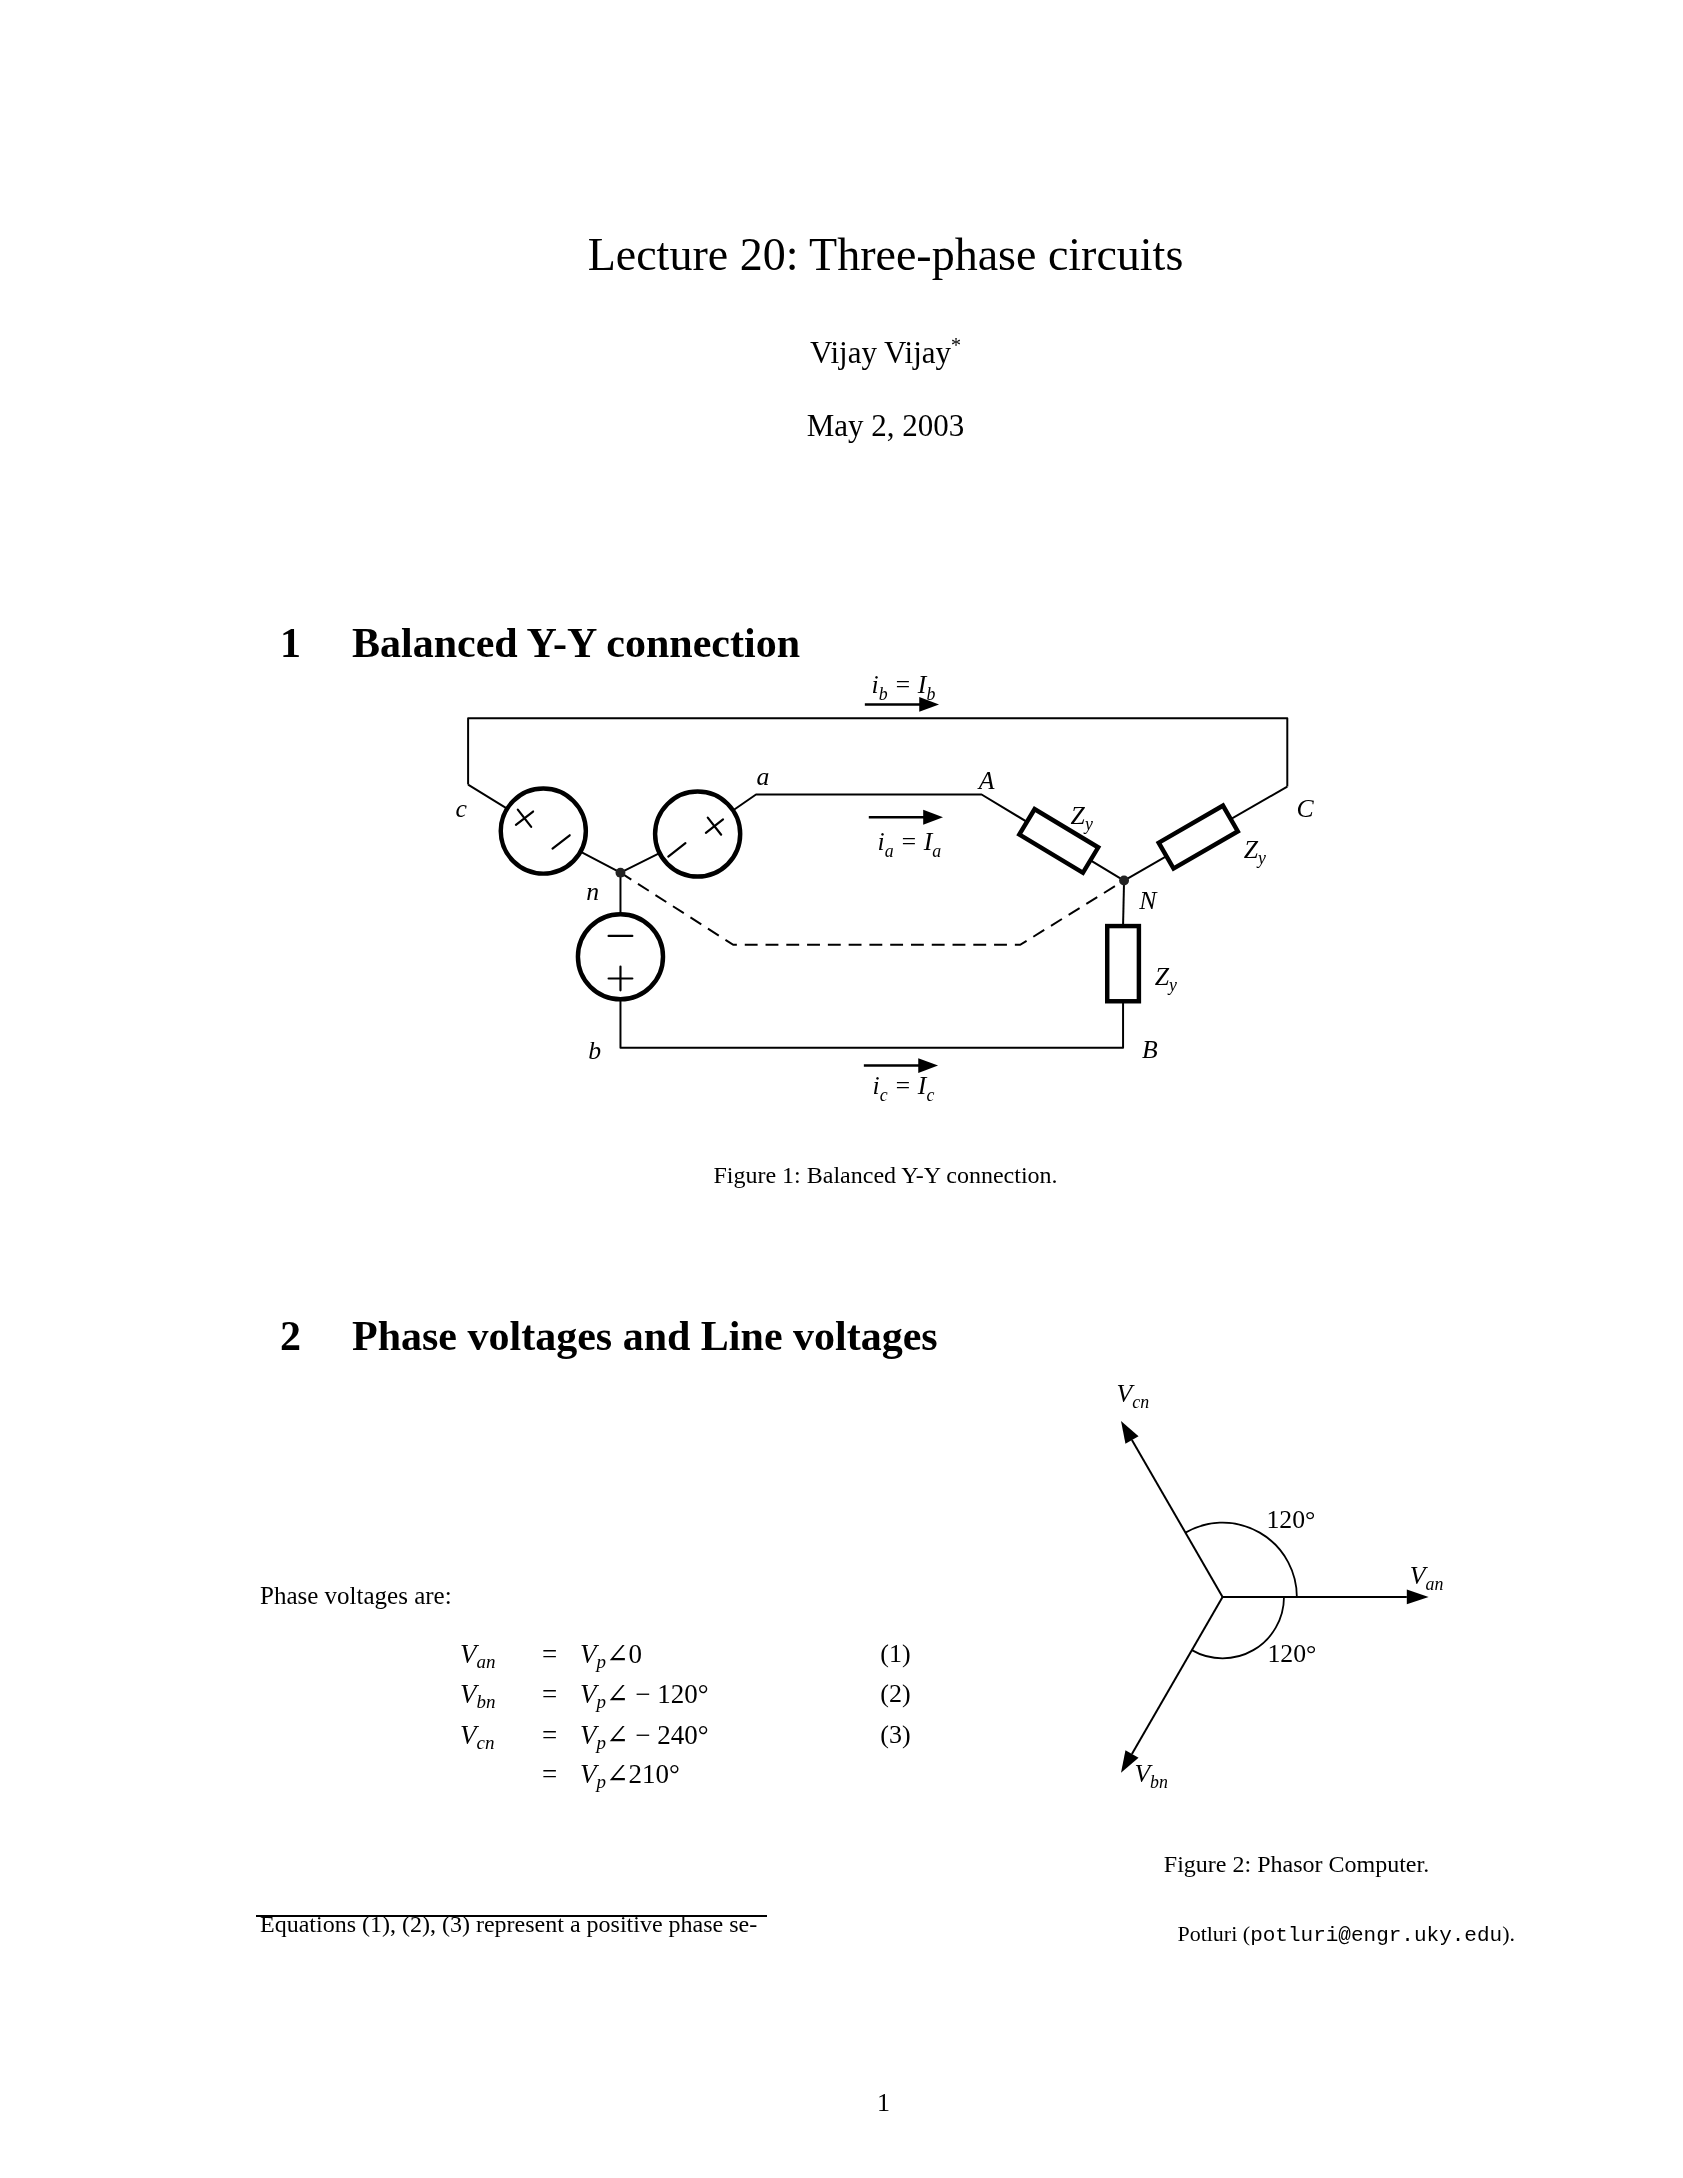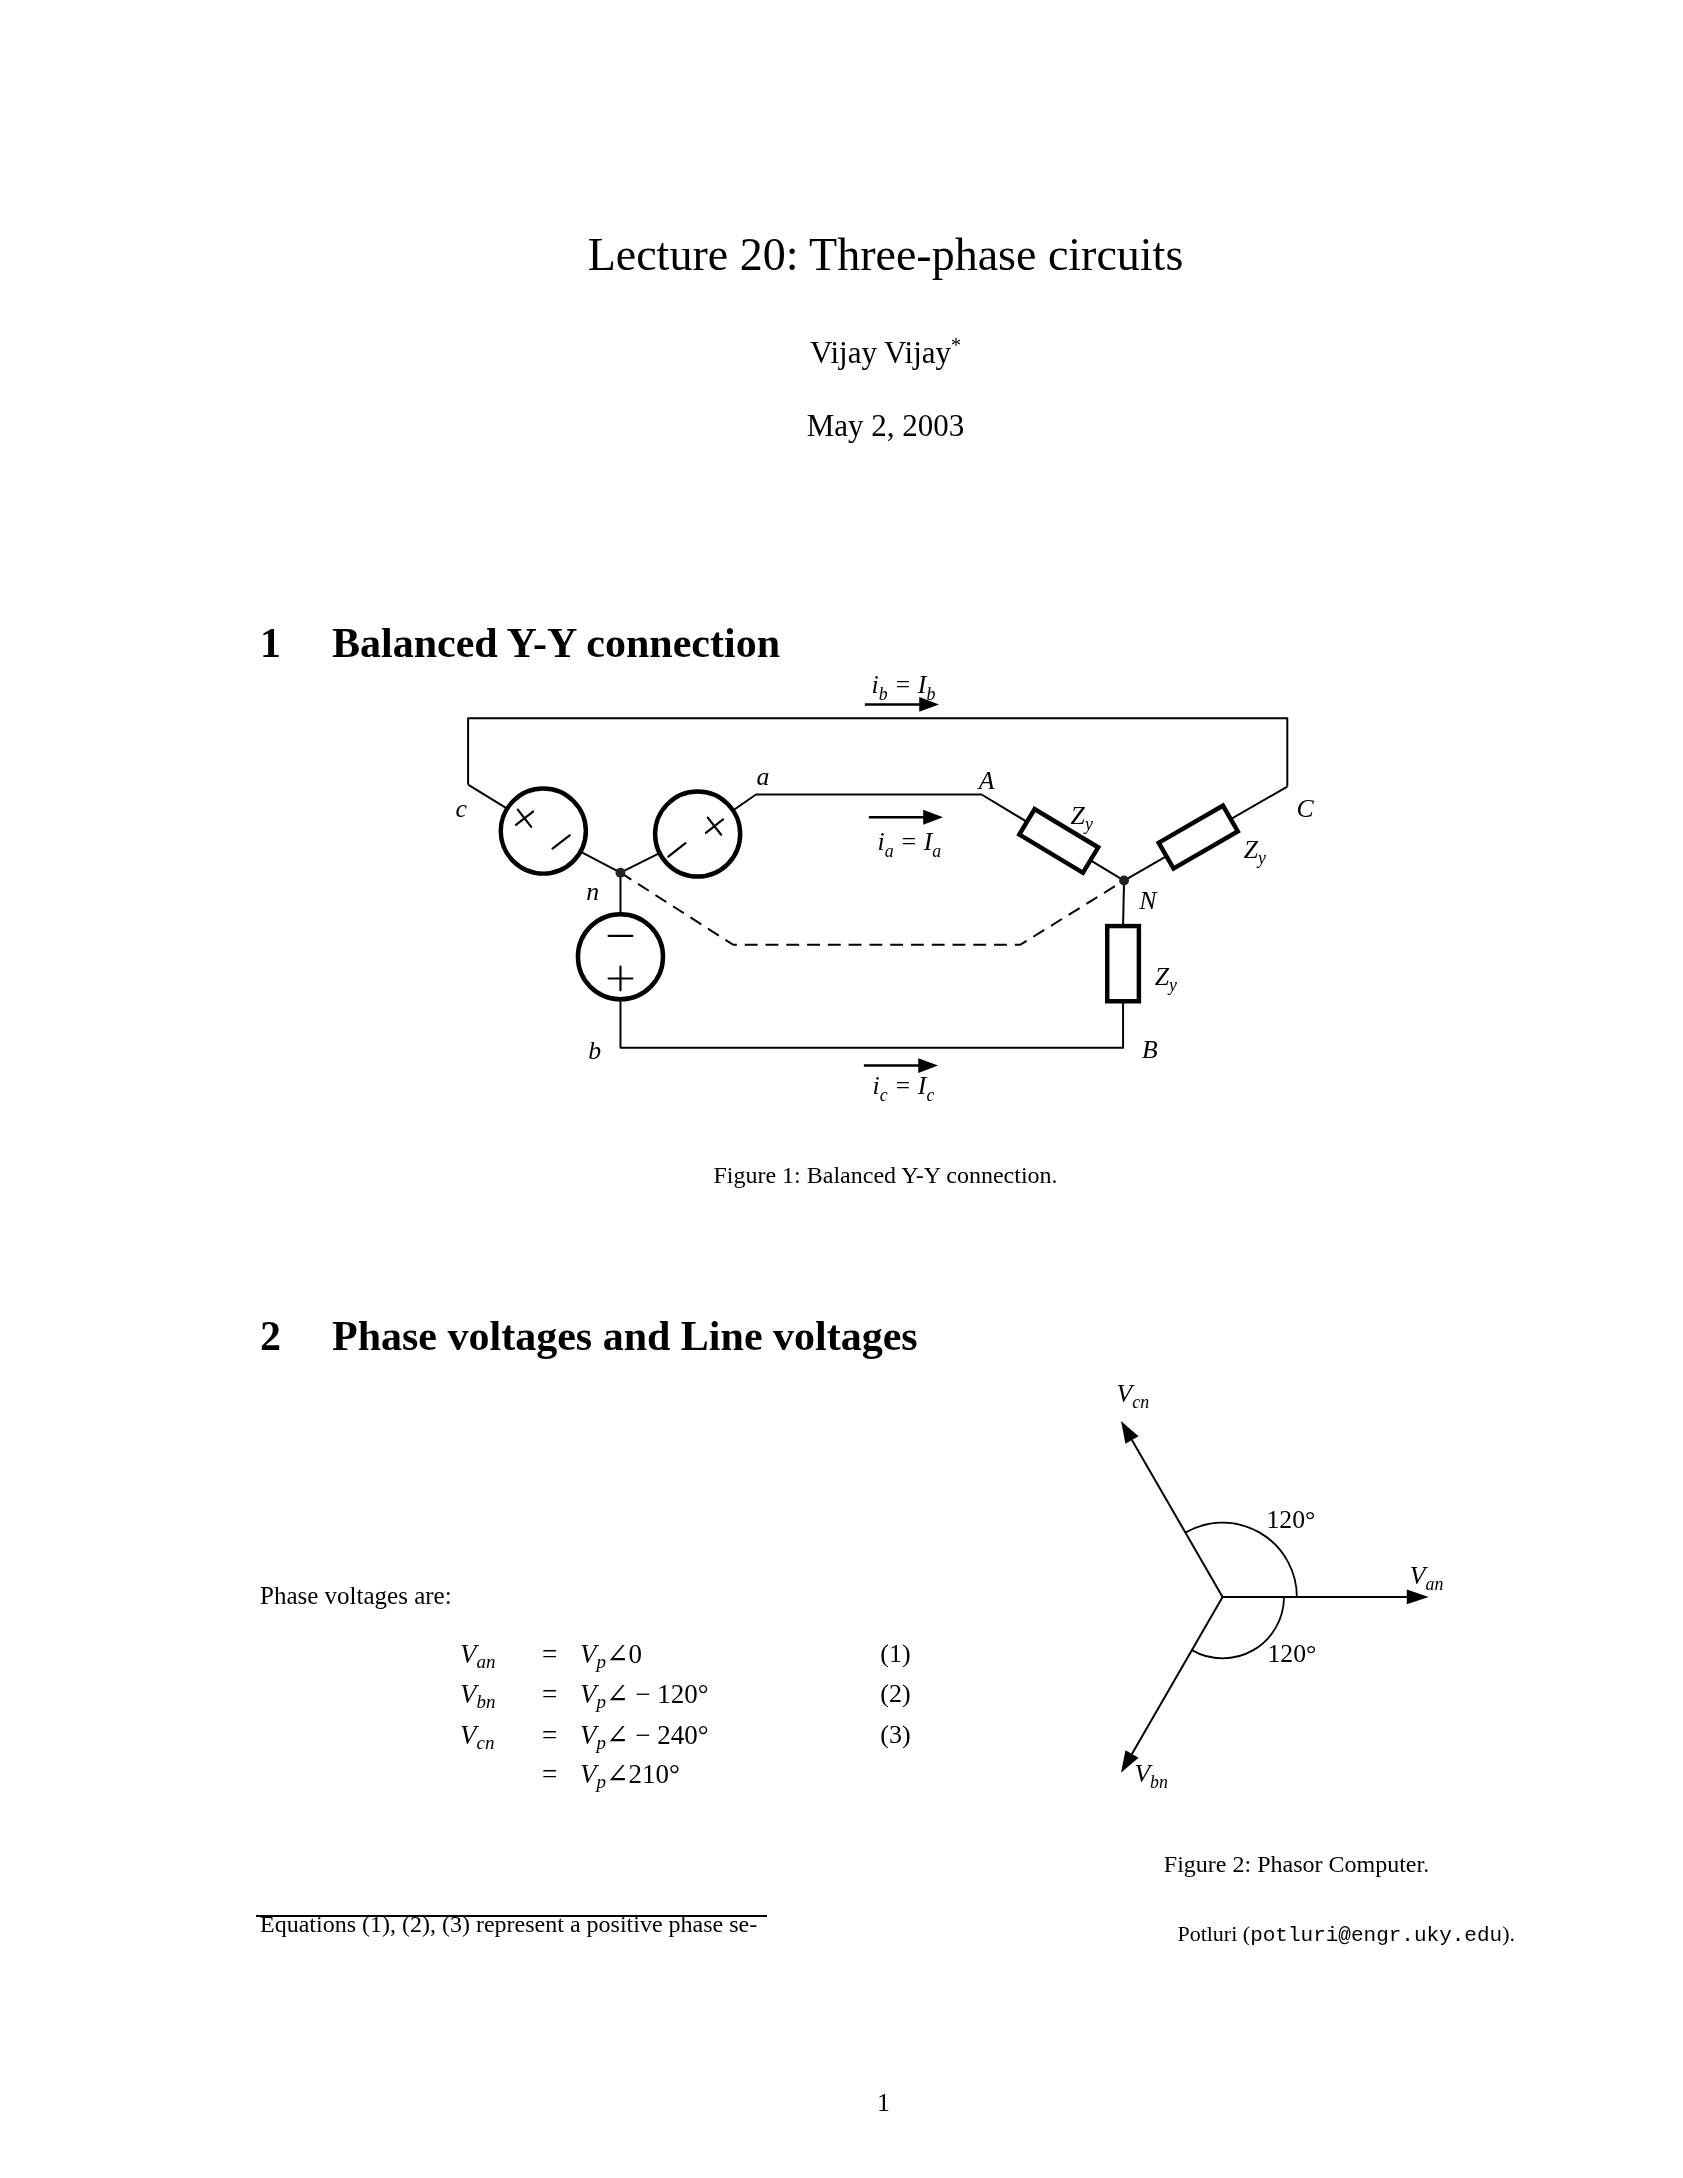--- a/index.html
+++ b/index.html
@@ -8,21 +8,21 @@
     width:1683px;height:2178px;
     background:#ffffff;color:#000;
     font-family:"Liberation Serif","DejaVu Serif",serif;
     overflow:hidden;
   }
   .abs{position:absolute;}
   .center{text-align:center;}
   .title{font-size:46px;line-height:59px;}
   .author,.date{font-size:31px;line-height:34px;}
   .author sup{font-size:20px;}
-  .heading{font-size:42px;font-weight:bold;line-height:51px;white-space:nowrap;}
+  .heading{font-size:42px;font-weight:bold;line-height:51px;white-space:nowrap;margin-left:20px;}
   .secnum{display:inline-block;width:72px;}
   .caption{font-size:24px;line-height:32px;}
   .bodytext{font-size:25px;line-height:36px;}
   .para{font-size:24px;line-height:40px;white-space:nowrap;}
   .eqrow{position:absolute;left:460px;font-size:27px;line-height:40px;font-style:italic;white-space:nowrap;}
   .eqlhs{display:inline-block;width:59px;}
   .eqsign{display:inline-block;width:61px;text-align:center;font-style:normal;}
   .msub{font-size:19px;vertical-align:-5px;}
   .mrest{font-style:normal;}
   .eqnum{position:absolute;left:866px;width:59px;text-align:center;font-size:26px;line-height:40px;}

